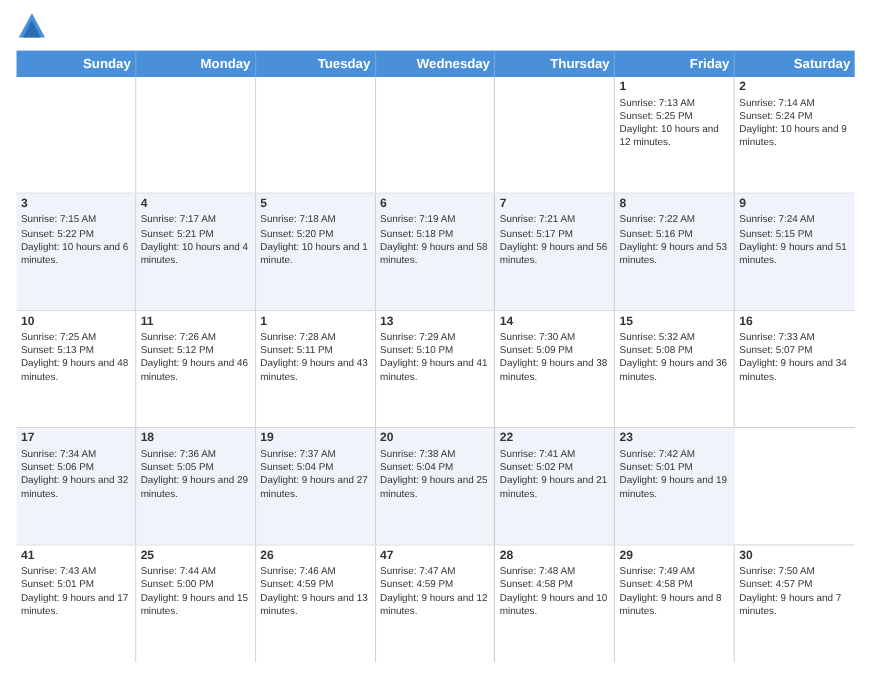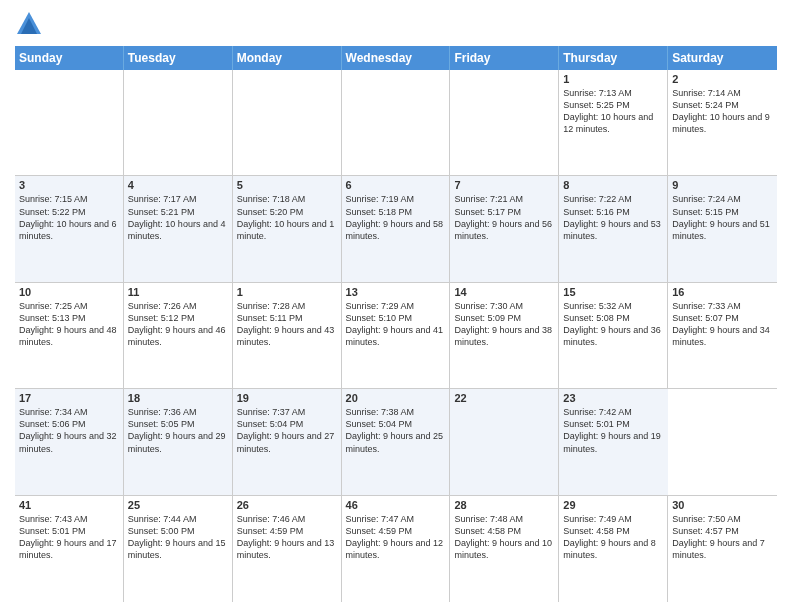--- a/index.html
+++ b/index.html
@@ -67,21 +67,21 @@
     .cal-header {
       display: grid;
       grid-template-columns: repeat(7, 1fr);
       background: #4a90d9;
     }
     .cal-header-cell {
       color: #fff;
       font-size: 12px;
       font-weight: bold;
       padding: 5px 4px;
-      text-align: left;
+      text-align: right;
       border-right: 1px solid #6aaae0;
     }
     .cal-header-cell:last-child { border-right: none; }
     .cal-body {
       flex: 1;
       display: grid;
       grid-template-rows: repeat(5, 1fr);
     }
     .cal-row {
       display: grid;
@@ -131,25 +131,25 @@
     </div>
     <div class="title-block">
       <div class="month-title"></div>
       <div class="location"></div>
     </div>
   </div>
 
   <div class="calendar">
     <div class="cal-header">
     <div class="cal-header-cell">Sunday</div>
+        <div class="cal-header-cell">Monday</div>
         <div class="cal-header-cell">Tuesday</div>
-        <div class="cal-header-cell">Monday</div>
         <div class="cal-header-cell">Wednesday</div>
+        <div class="cal-header-cell">Thursday</div>
         <div class="cal-header-cell">Friday</div>
-        <div class="cal-header-cell">Thursday</div>
         <div class="cal-header-cell">Saturday</div>
       </div>
     <div class="cal-body">
     <div class="cal-row">
           <div class="cal-cell"></div>
           <div class="cal-cell"></div>
           <div class="cal-cell"></div>
           <div class="cal-cell"></div>
           <div class="cal-cell"></div>
           <div class="cal-cell">
@@ -273,20 +273,23 @@
 Daylight: 9 hours and 27 minutes.</div>
           </div>
           <div class="cal-cell alt-row">
             <span class="day-number">20</span>
             <div class="cell-text">Sunrise: 7:38 AM
 Sunset: 5:04 PM
 Daylight: 9 hours and 25 minutes.</div>
           </div>
           <div class="cal-cell alt-row">
             <span class="day-number">22</span>
+            <div class="cell-text">Sunrise: 7:41 AM
+Sunset: 5:02 PM
+Daylight: 9 hours and 21 minutes.</div>
           </div>
           <div class="cal-cell alt-row">
             <span class="day-number">23</span>
             <div class="cell-text">Sunrise: 7:42 AM
 Sunset: 5:01 PM
 Daylight: 9 hours and 19 minutes.</div>
           </div>
         </div>
         <div class="cal-row">
           <div class="cal-cell">
@@ -301,21 +304,21 @@
 Sunset: 5:00 PM
 Daylight: 9 hours and 15 minutes.</div>
           </div>
           <div class="cal-cell">
             <span class="day-number">26</span>
             <div class="cell-text">Sunrise: 7:46 AM
 Sunset: 4:59 PM
 Daylight: 9 hours and 13 minutes.</div>
           </div>
           <div class="cal-cell">
-            <span class="day-number">46</span>
+            <span class="day-number">47</span>
             <div class="cell-text">Sunrise: 7:47 AM
 Sunset: 4:59 PM
 Daylight: 9 hours and 12 minutes.</div>
           </div>
           <div class="cal-cell">
             <span class="day-number">28</span>
             <div class="cell-text">Sunrise: 7:48 AM
 Sunset: 4:58 PM
 Daylight: 9 hours and 10 minutes.</div>
           </div>

